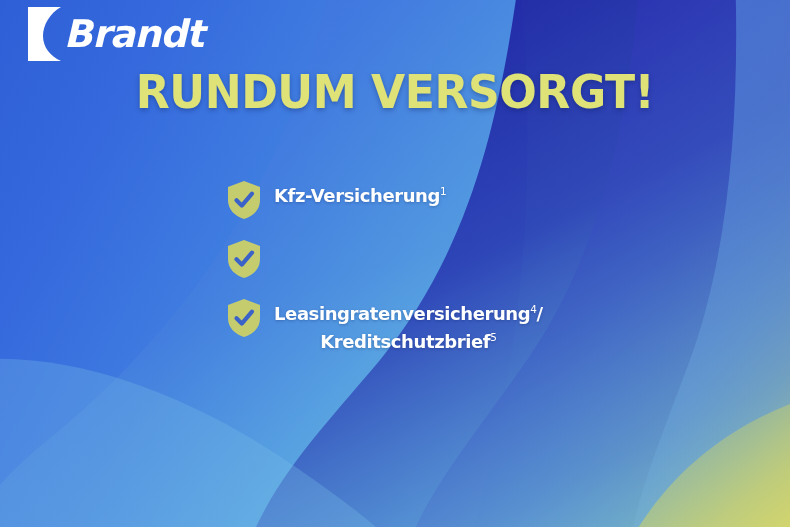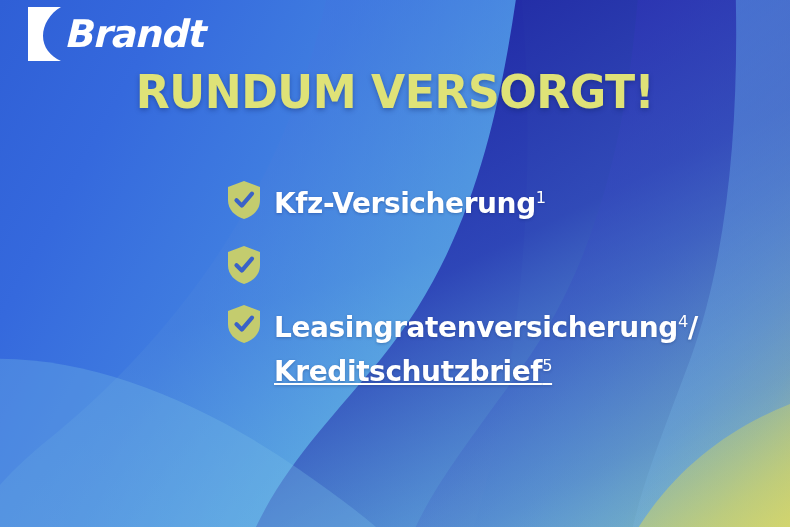--- a/index.html
+++ b/index.html
@@ -100,37 +100,38 @@
     width: 32px;
     height: 38px;
     flex: none;
     margin-right: 14px;
     margin-top: 1px;
   }
 
   .benefit-text {
     color: #ffffff;
     font-family: "DejaVu Sans", sans-serif;
-    font-size: 28px;
+    font-size: 18px;
     font-weight: bold;
     line-height: 1.55;
     letter-spacing: -0.4px;
     text-shadow: 0 1px 3px rgba(10, 30, 90, 0.3);
     padding-top: 2px;
+    text-align: center;
   }
   .benefit-text sup {
     font-size: 0.58em;
     font-weight: normal;
     vertical-align: super;
     line-height: 0;
   }
   .benefit-text .sep {
     font-weight: bold;
   }
-  .line-2 { display: block; text-decoration: underline; }
+  .line-2 { display: block; }
 </style>
 </head>
 <body>
 
 <div id="banner">
 
   <div class="bg-layer">
     <svg viewBox="0 0 790 527" xmlns="http://www.w3.org/2000/svg" aria-hidden="true">
       <defs>
         <linearGradient id="gcurveA" x1="0.45" y1="0" x2="0.75" y2="1">

